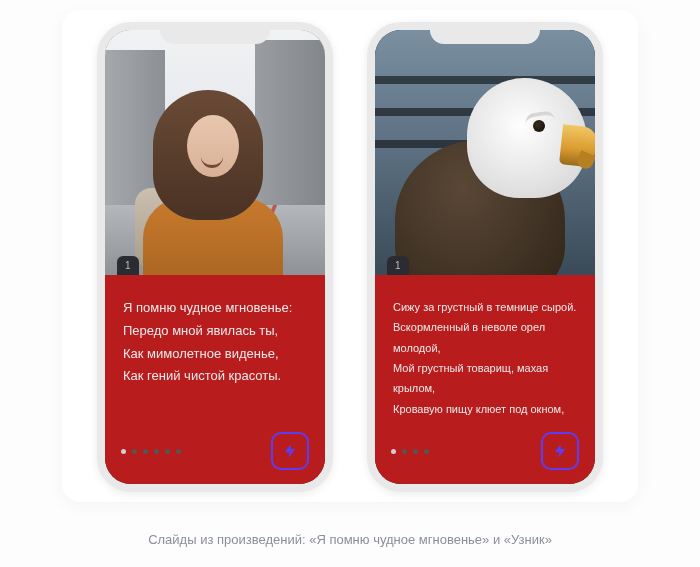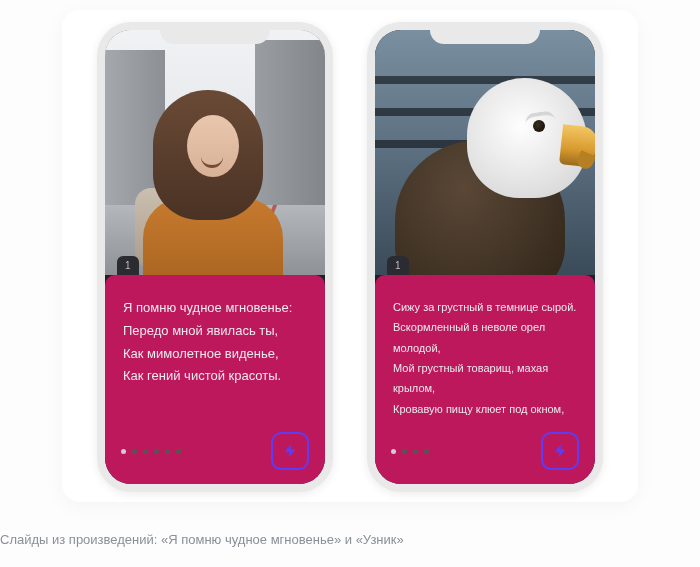--- a/index.html
+++ b/index.html
@@ -4,30 +4,30 @@
 <style>
   html,body{margin:0;padding:0;background:#fdfdfd;font-family:-apple-system,Helvetica,Arial,sans-serif;}
   .stage{width:700px;height:567px;position:relative;background:#fdfdfd;}
   .card{position:absolute;top:10px;left:62px;width:576px;height:492px;background:#fff;border-radius:18px;box-shadow:0 4px 20px rgba(0,0,0,0.04);}
   .phones{display:flex;justify-content:center;gap:34px;padding-top:12px;}
   .phone{width:236px;height:470px;border-radius:34px;background:#e9e9ea;padding:8px;box-sizing:border-box;position:relative;box-shadow:0 2px 10px rgba(0,0,0,0.08);}
   .screen{width:100%;height:100%;border-radius:26px;overflow:hidden;position:relative;display:flex;flex-direction:column;background:#202126;}
   .notch{position:absolute;top:0;left:50%;transform:translateX(-50%);width:110px;height:22px;background:#e9e9ea;border-bottom-left-radius:14px;border-bottom-right-radius:14px;z-index:5;}
   .photo{height:245px;width:100%;position:relative;overflow:hidden;flex:0 0 245px;}
   .page-badge{position:absolute;bottom:0;left:12px;background:#2b2c31;color:#bdbdc2;font-size:10px;padding:4px 8px;border-top-left-radius:6px;border-top-right-radius:6px;z-index:3;}
-  .text-panel{flex:1;background:#be185d;padding:22px 18px 0 18px;border-radius:10px;}
+  .text-panel{flex:1;background:#b91c1c;padding:22px 18px 0 18px;}
   .poem{color:#eaeaec;font-size:13px;line-height:1.75;white-space:pre-line;}
   .phone.two .poem{font-size:11px;line-height:1.85;}
   .bottom{position:absolute;bottom:14px;left:0;right:0;display:flex;align-items:center;justify-content:space-between;padding:0 16px;box-sizing:border-box;}
   .dots{display:flex;gap:6px;}
   .dot{width:5px;height:5px;border-radius:50%;background:#555;}
   .dot.on{background:#cfcfd4;}
   .bolt-btn{width:34px;height:34px;border-radius:10px;border:2px solid #5b3df5;display:flex;align-items:center;justify-content:center;}
   .bolt-btn svg{width:16px;height:16px;}
-  .caption{position:absolute;bottom:20px;left:0;right:0;color:#8a8f98;font-size:13px;}
+  .caption{position:absolute;bottom:20px;left:0;right:0;text-align:center;color:#8a8f98;font-size:13px;}
   
   .ph1{background:linear-gradient(180deg,#e9ecef 0%,#dcdfe3 40%,#c9ccd0 100%);}
   .ph1 .sky{position:absolute;inset:0;background:linear-gradient(180deg,#f0f2f4 0%,#e2e5e8 60%);}
   .ph1 .bL{position:absolute;left:-10px;top:20px;width:70px;height:180px;background:linear-gradient(90deg,#a9adb2,#8c9095);}
   .ph1 .bR{position:absolute;right:-10px;top:10px;width:80px;height:190px;background:linear-gradient(90deg,#9a9ea3,#7f8388);}
   .ph1 .road{position:absolute;bottom:0;left:0;right:0;height:70px;background:linear-gradient(180deg,#b4b7bb,#8e9195);}
   .ph1 .lane{position:absolute;bottom:0;left:55%;width:4px;height:70px;background:#b85a52;transform:skewX(-18deg);}
   .ph1 .lane2{left:70%;transform:skewX(-22deg);}
   .ph1 .hair{position:absolute;left:48px;top:60px;width:110px;height:130px;border-radius:60px 60px 50px 50px;background:linear-gradient(180deg,#6a4a36,#4a3224);}
   .ph1 .face{position:absolute;left:82px;top:85px;width:52px;height:62px;border-radius:50%;background:linear-gradient(180deg,#e8c7ae,#d8b196);}

